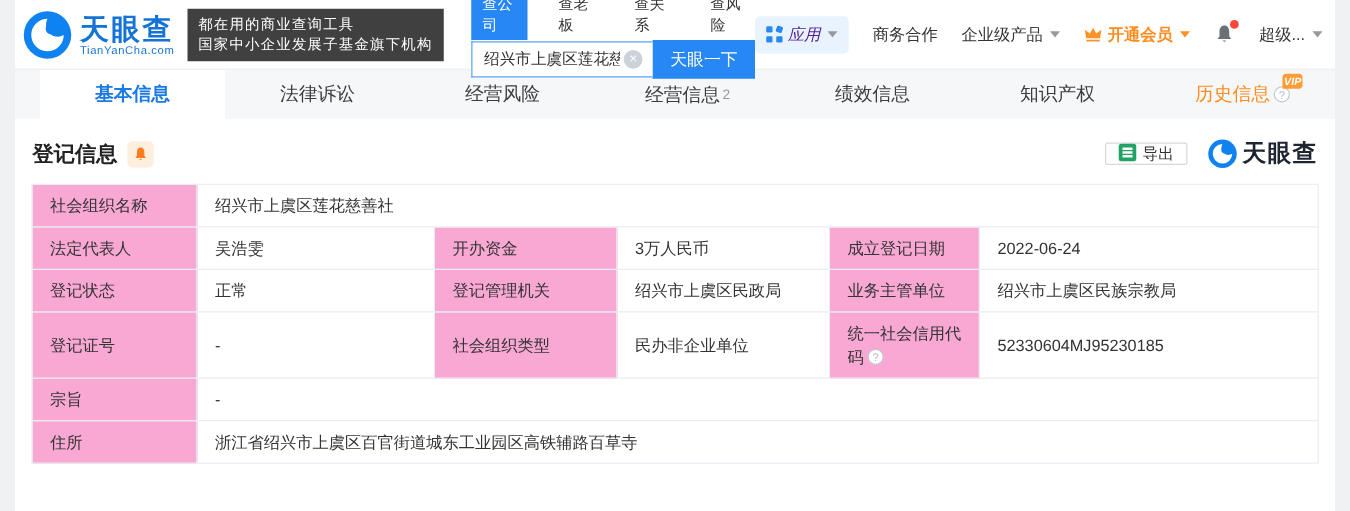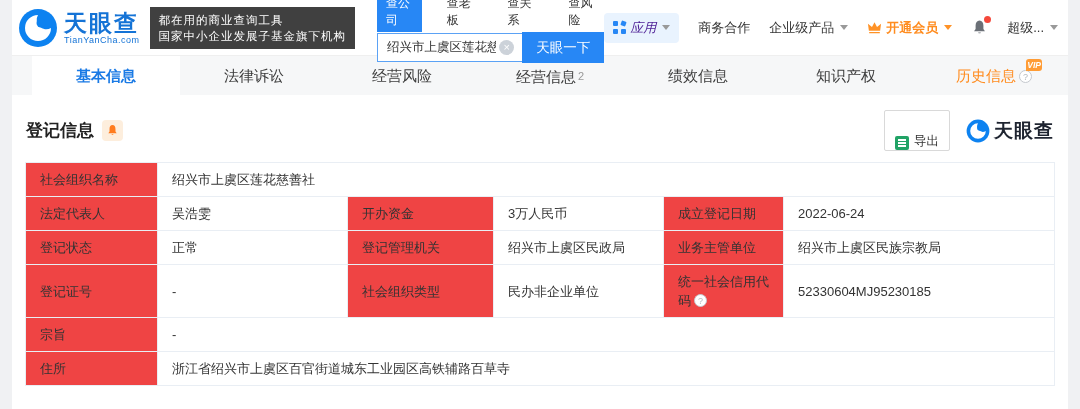--- a/index.html
+++ b/index.html
@@ -44,30 +44,30 @@
   .ptab .cnt { font-size:11px; color:#999; margin-left:2px; vertical-align:2px; }
   .ptab.orange { color:#ff8c1f; }
   .vip-badge { position:absolute; top:3px; right:26px; background:#ff9c35; color:#fff; font-size:8.5px; font-style:italic; font-weight:bold; padding:1px 1px; border-radius:3px 3px 3px 0; line-height:10px; }
   .help-ic { display:inline-block; width:13px; height:13px; border:1px solid #c5c9ce; color:#b4b9bf; border-radius:50%; font-size:9px; line-height:13px; text-align:center; margin-left:3px; vertical-align:1px; background:#fff; cursor:pointer; }
 
   
   .section-head { display:flex; align-items:center; padding:15px 14px 11px 14px; }
   .section-title { font-size:17px; font-weight:bold; color:#222; display:flex; align-items:center; gap:8px; }
   .bell-badge { width:21px; height:21px; background:#fdeedd; border-radius:4px; display:flex; align-items:center; justify-content:center; cursor:pointer; }
   .head-right { margin-left:auto; display:flex; align-items:center; gap:16px; }
-  .export-btn { display:flex; align-items:flex-end; gap:5px; border:1px solid #d9d9d9; background:#fff; border-radius:2px; height:41px; padding:0 10px; font-size:12.5px; color:#333; cursor:pointer; font-family:inherit; }
+  .export-btn { display:flex; align-items:flex-start; gap:5px; border:1px solid #d9d9d9; background:#fff; border-radius:2px; height:18px; padding:0 10px; font-size:12.5px; color:#333; cursor:pointer; font-family:inherit; }
   .xls-ic { width:14px; height:14px; background:#21a366; border-radius:2px; position:relative; }
   .xls-ic::before { content:""; position:absolute; left:3px; right:3px; top:3px; height:2px; background:#fff; box-shadow:0 3px 0 #fff, 0 6px 0 #fff; }
   .watermark { display:flex; align-items:center; gap:4px; }
   .wm-text { font-size:19px; font-weight:bold; color:#1e2430; letter-spacing:1px; }
 
   
   table.reg { width:1030px; margin:0 13px; border-collapse:collapse; table-layout:fixed; font-size:13px; }
   table.reg td { border:1px solid #e9eef4; padding:7px 14px; line-height:19px; color:#333; vertical-align:middle; word-break:break-all; }
-  td.lbl { background:#ef4444; color:#454545; }
+  td.lbl { background:#f9a8d4; color:#454545; }
   .green { color:#2bb45f;margin-top:20px; }
 </style>
 </head>
 <body>
 
 <div class="card">
 
   <header class="top">
     <div class="logo-block">
       <svg class="logo-icon" viewBox="0 0 40 40">

